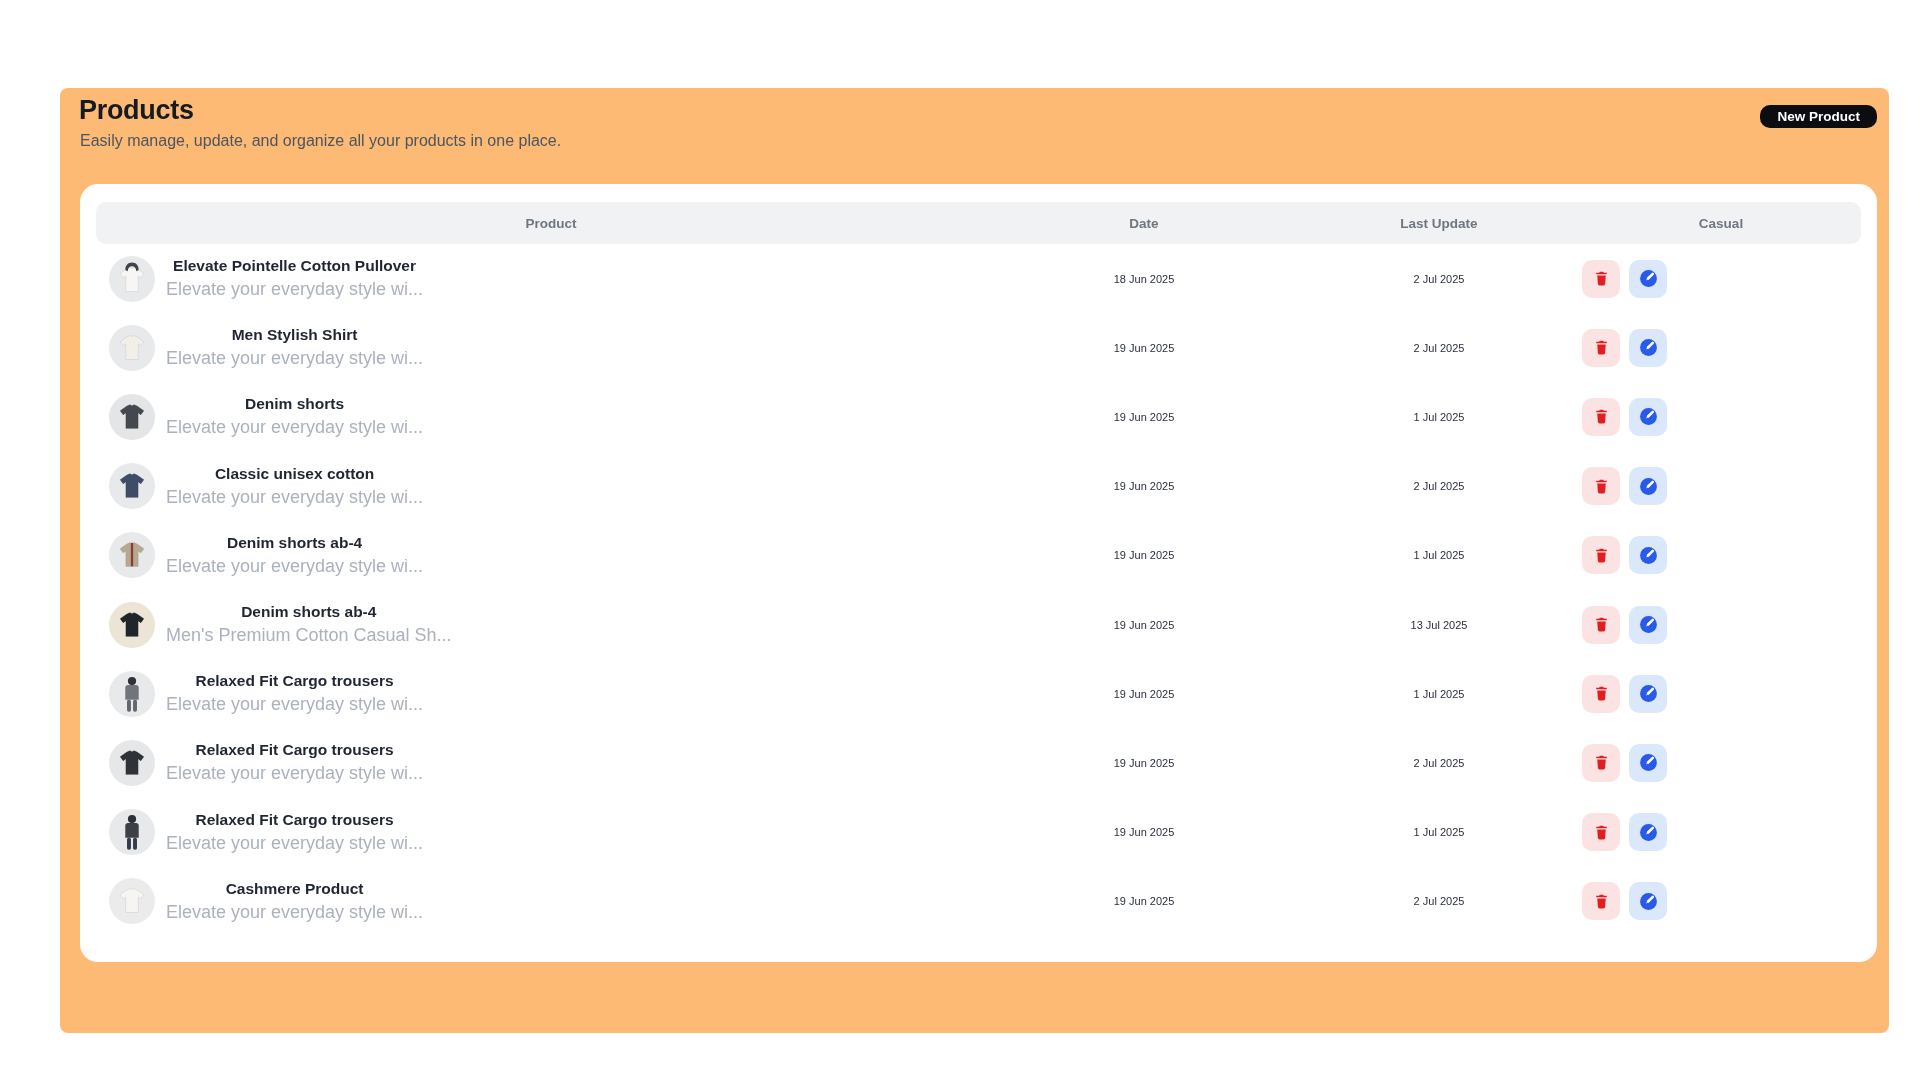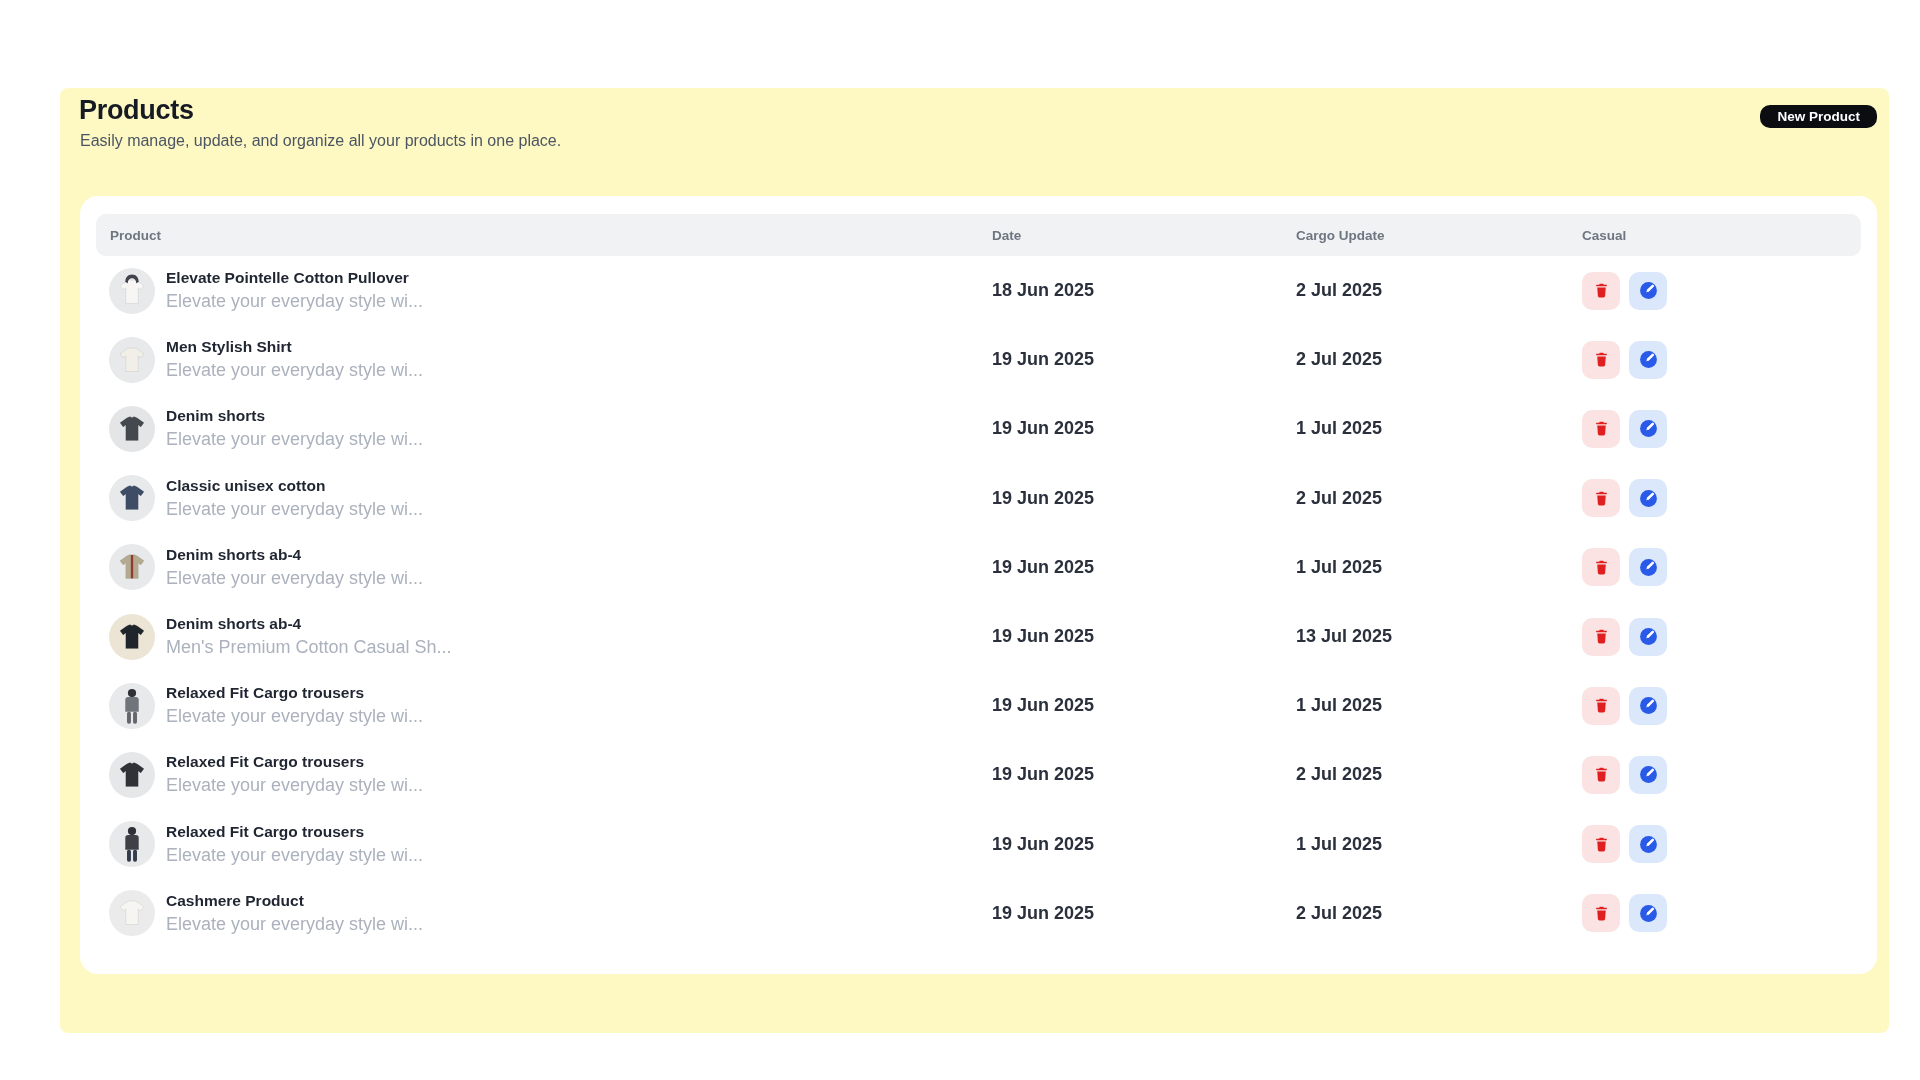--- a/index.html
+++ b/index.html
@@ -8,46 +8,47 @@
     background: #ffffff;
     font-family: "Liberation Sans", sans-serif;
     position: relative;
     overflow: hidden;
     color: #1f2531;
   }
   .panel {
     position: absolute;
     left: 60px; top: 88px;
     width: 1829px; height: 945px;
-    background: #fef9c3;
+    background: #fdba74;
     border-radius: 8px;
   }
   .page-title {
     position: absolute; left: 19px; top: 7px;
     font-size: 27px; font-weight: 700; color: #151a23;
     letter-spacing: -0.3px;
   }
   .page-subtitle {
     position: absolute; left: 20px; top: 44px;
     font-size: 16px; color: #4b5563;
   }
   .new-product-btn {
     position: absolute; right: 12px; top: 17px;
     height: 23px; padding: 0 17px;
     background: #0b0d11; color: #ffffff;
     border: none; border-radius: 10px;
     font-family: inherit; font-size: 13.5px; font-weight: 700;
     cursor: pointer;
   }
   .card {
-    position: absolute; left: 20px; right: 12px; top: 108px;
+    position: absolute; left: 20px; right: 12px; top: 96px;
     height: 778px;
     background: #ffffff;
     border-radius: 18px;
     padding: 18px 16px 0 16px;
+    text-align: center;
   }
   .grid-row {
     display: grid;
     grid-template-columns: 896px 304px 286px 278px;
     align-items: center;
   }
   .thead {
     height: 42px;
     background: #f1f2f4;
     border-radius: 10px;
@@ -71,21 +72,21 @@
   .avatar[data-type="hoodie"] g[data-g="hoodie"] { display: initial; }
   .avatar[data-type="person"] g[data-g="person"] { display: initial; }
   .avatar .g1  { fill: var(--g1, #ccc); stroke: rgba(0,0,0,0.10); stroke-width: 0.8; }
   .avatar .g2  { fill: var(--g2, transparent); }
   .avatar .g2h { fill: var(--g2, #454a52); }
   .avatar .g1r { fill: var(--g1, #666); }
   .avatar .g2r { fill: var(--g2, #3a3d43); }
   .pmeta { display: flex; flex-direction: column; margin-left: 11px; }
   .pname { font-size: 15.5px; font-weight: 700; color: #1f2531; margin-bottom: 4px; }
   .pdesc { font-size: 18px; color: #abb2bd; }
-  .date-cell { font-size: 18px; font-weight: 700; color: #2a303c; }
+  .date-cell { font-size: 11px; font-weight: 400; color: #2a303c; }
   .actions-cell { display: flex; gap: 9px; }
   .act {
     width: 38px; height: 38px; border: none; border-radius: 10px;
     display: inline-flex; align-items: center; justify-content: center;
     cursor: pointer; padding: 0;
   }
   .act.del  { background: #fbe3e3; }
   .act.edit { background: #dbe7fb; }
 </style>
 </head>
@@ -93,21 +94,21 @@
 
 <div class="panel">
   <div class="page-title">Products</div>
   <div class="page-subtitle">Easily manage, update, and organize all your products in one place.</div>
   <button class="new-product-btn">New Product</button>
 
   <div class="card">
     <div class="grid-row thead">
       <div class="h-product">Product</div>
       <div>Date</div>
-      <div>Cargo Update</div>
+      <div>Last Update</div>
       <div>Casual</div>
     </div>
     <div>
   <div class="grid-row trow">
     <div class="product-cell">
       <span class="avatar" data-type="hoodie" style="--av-bg: #e8e9eb; --g1: #f7f6f4; --g2: #3f444c;">
         <svg viewBox="0 0 48 48">
           <g data-g="shirt">
             <path class="g1" d="M18.5 12.5 L22 11 a2.6 2.6 0 0 0 4 0 L29.5 12.5 L36.5 17.5 L33.2 21.8 L30.5 19.8 L30.5 36 L17.5 36 L17.5 19.8 L14.8 21.8 L11.5 17.5 Z"></path>
             <rect class="g2" x="22.8" y="11.3" width="2.4" height="24.5"></rect>

